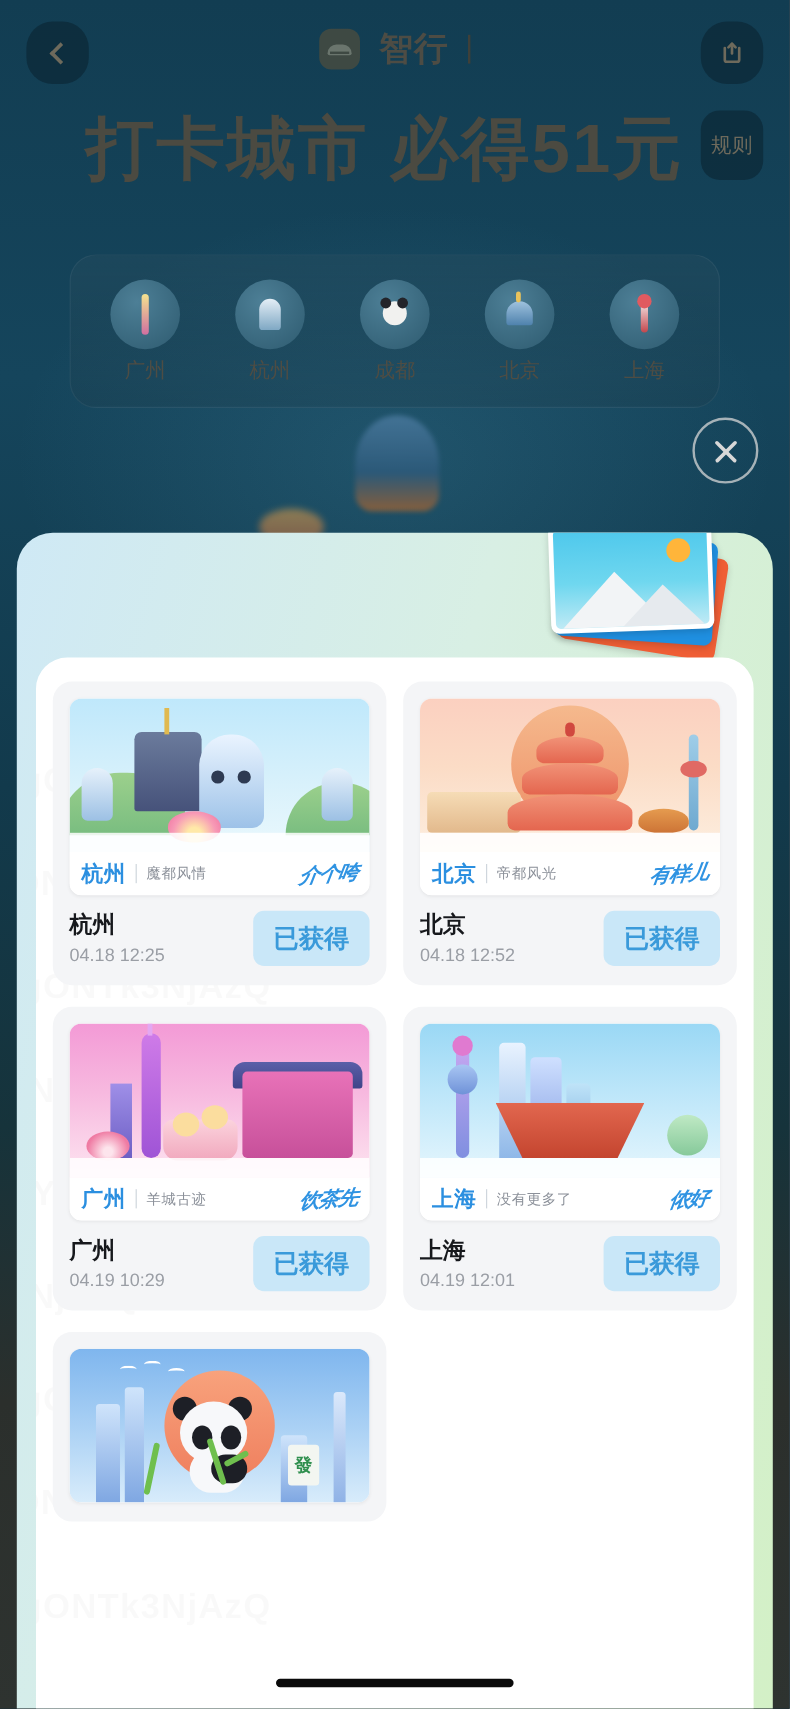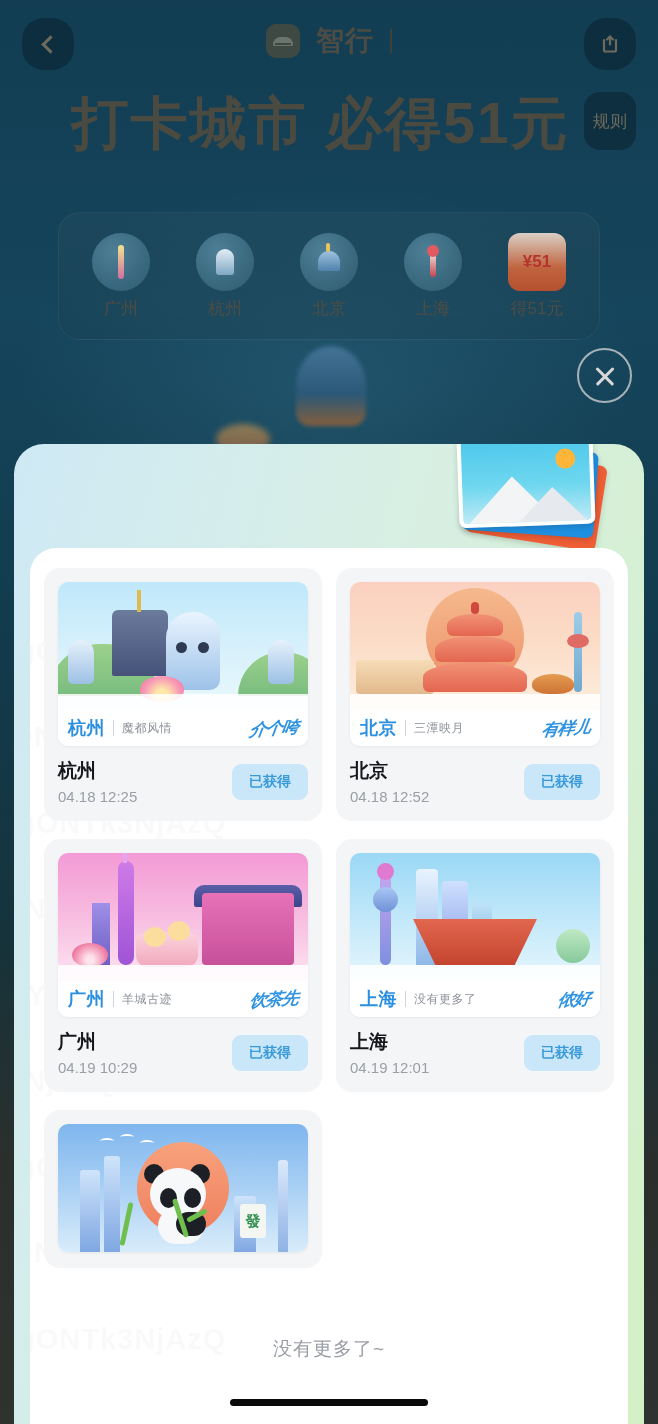--- a/index.html
+++ b/index.html
@@ -215,21 +215,21 @@
   .pc-hand {
     margin-left:auto; font-size:17px; font-style:italic; font-weight:700;
     color:#2f93e2; font-family:"Liberation Serif", serif; transform:skewX(-12deg) rotate(-4deg);
     letter-spacing:-1px;
   }
   .card-foot { display:flex; align-items:center; margin-top:12px; }
   .cf-left { flex:1; }
   .cf-name { font-size:19px; font-weight:700; color:#16181c; }
   .cf-date { font-size:15px; color:#9a9ea5; margin-top:4px; }
   .cf-btn {
-    background:#c9e7f8; color:#3a9ada; font-size:14px; font-weight:600;
+    background:#c9e7f8; color:#3a9ada; font-size:21px; font-weight:600;
     padding:9px 17px; border-radius:9px; white-space:nowrap;
   }
 
   .no-more {
     position:absolute; left:0; right:0; bottom:62px; text-align:center;
     font-size:19px; color:#9a9ea5; letter-spacing:1px;
   }
   .home-indicator {
     position:absolute; left:50%; transform:translateX(-50%); bottom:18px;
     width:198px; height:7px; border-radius:4px; background:#0a0a0a;
@@ -368,35 +368,35 @@
         <span class="city-label">广州</span>
       </div>
       <div class="city-item">
         <span class="city-medal">
             <span class="lm lm-pagoda"></span>
           </span>
         <span class="city-label">杭州</span>
       </div>
       <div class="city-item">
         <span class="city-medal">
+            <span class="lm lm-panda"></span>
+          </span>
+        <span class="city-label">成都</span>
+      </div>
+      <div class="city-item">
+        <span class="city-medal">
             <span class="lm lm-temple"></span>
           </span>
         <span class="city-label">北京</span>
       </div>
       <div class="city-item">
         <span class="city-medal">
             <span class="lm lm-pearl"></span>
           </span>
         <span class="city-label">上海</span>
-      </div>
-      <div class="city-item">
-        <span class="city-medal red">
-          <span>¥51</span>
-        </span>
-        <span class="city-label">得51元</span>
       </div>
     </div>
 
     <div class="token-3d"></div>
     <div class="token-coin"></div>
   </div>
 
   <div class="close-btn">
     <span class="x"></span>
   </div>
@@ -474,21 +474,21 @@
                 <span class="bj-knob"></span>
                 <span class="bj-tier bj-t1"></span>
                 <span class="bj-tier bj-t2"></span>
                 <span class="bj-tier bj-t3"></span>
               </span>
               <span class="ground"></span>
             </div>
             <div class="pc-strip">
               <span class="pc-city">北京</span>
               <span class="pc-div"></span>
-              <span class="pc-sub">三潭映月</span>
+              <span class="pc-sub">帝都风光</span>
               <span class="pc-hand">有样儿</span>
             </div>
           </div>
           <div class="card-foot">
             <div class="cf-left">
               <div class="cf-name">北京</div>
               <div class="cf-date">04.18 12:52</div>
             </div>
             <div class="cf-btn">已获得</div>
           </div>
@@ -573,18 +573,17 @@
               <span class="cd-bamboo" style="left:66px;bottom:6px;width:5px;height:44px;transform:rotate(12deg);"></span>
               <span class="cd-bamboo" style="left:120px;bottom:14px;width:5px;height:40px;transform:rotate(-18deg);"></span>
               <span class="cd-bamboo" style="left:128px;bottom:34px;width:22px;height:5px;transform:rotate(-28deg);"></span>
               <span class="cd-tile">發</span>
             </div>
           </div>
         </div>
 
       </div>
 
-      <div class="no-more">没有更多了~</div>
       <div class="home-indicator"></div>
 
     </div>
   </div>
 </div>
 
 </body></html>

